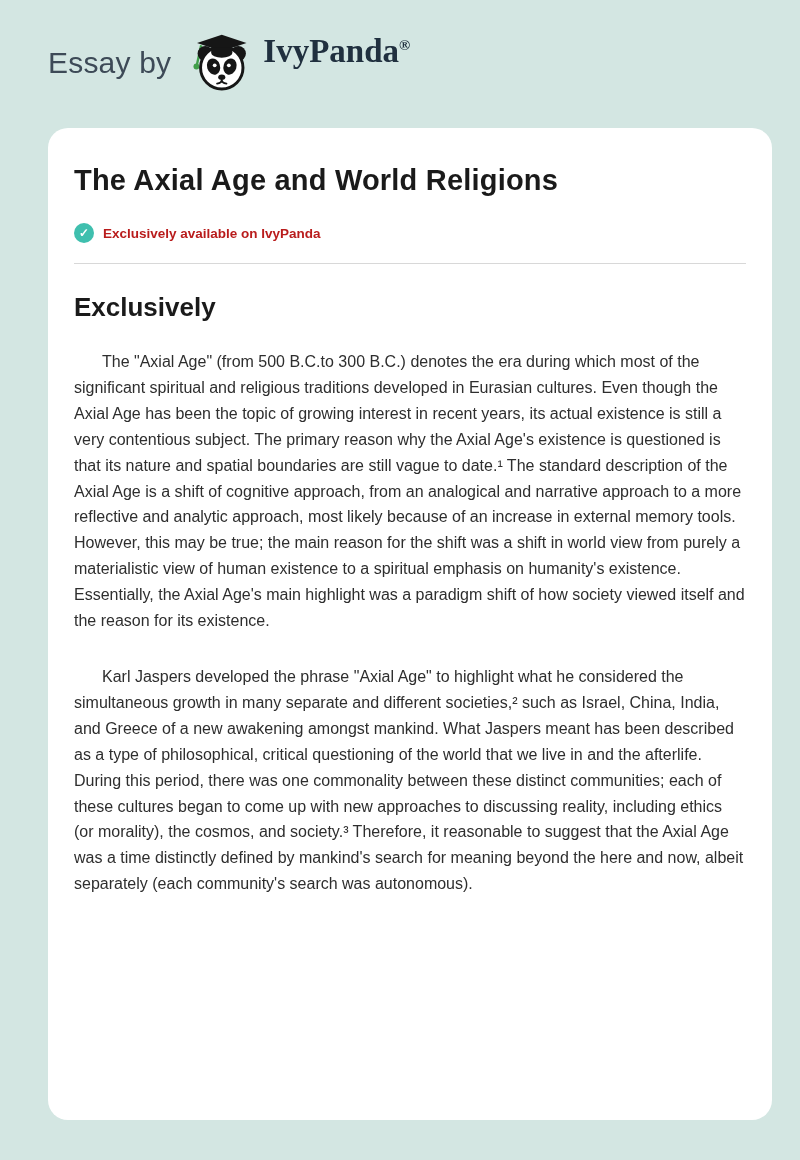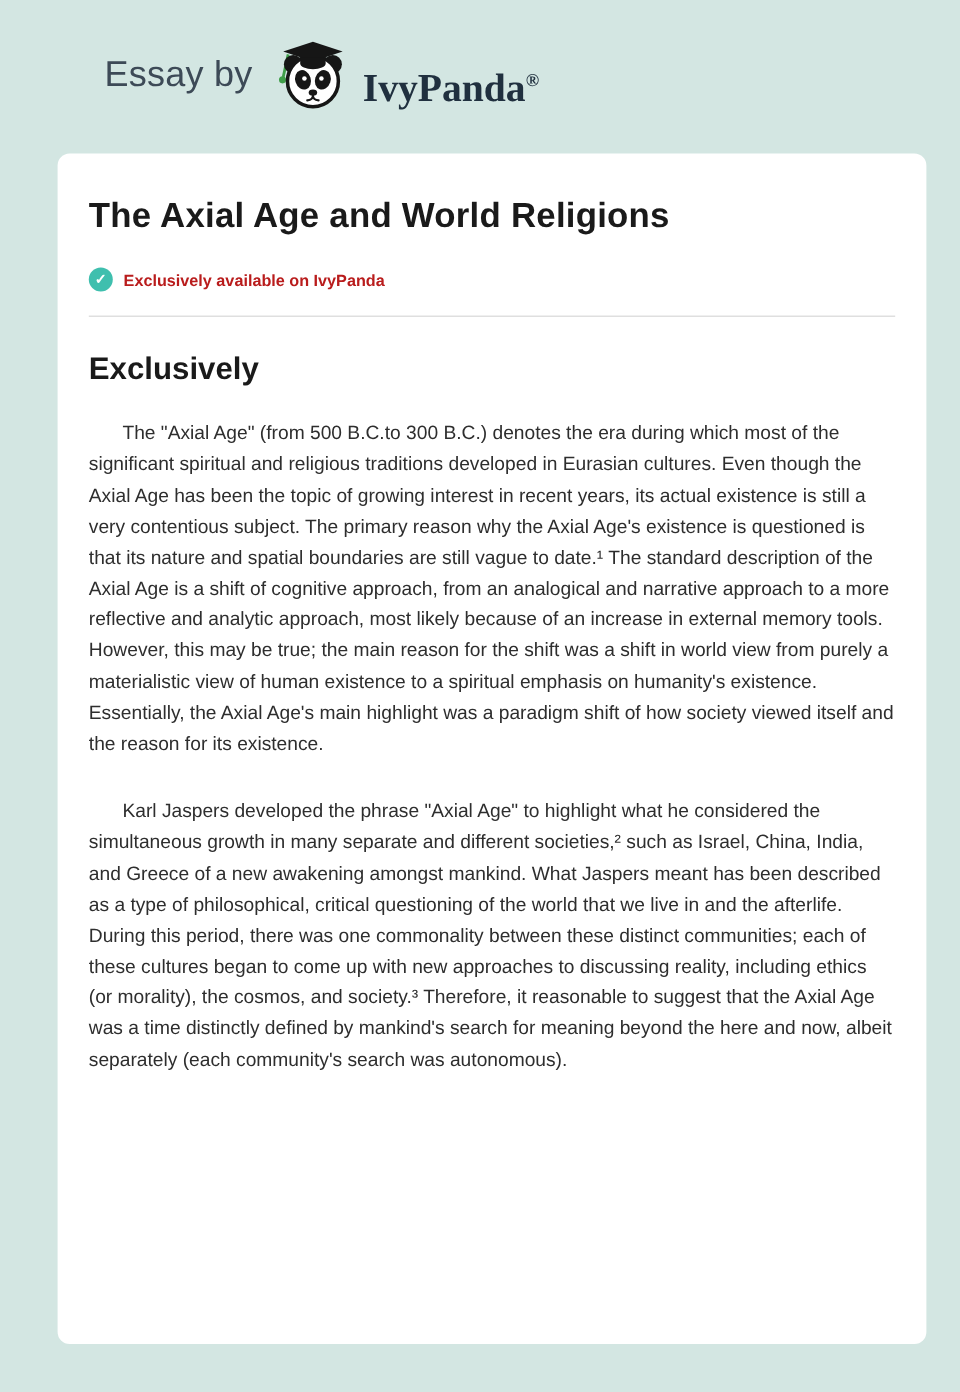--- a/index.html
+++ b/index.html
@@ -11,48 +11,47 @@
     font-family: "Liberation Sans", sans-serif;
   }
 
   
   .site-header {
     display: flex;
     align-items: center;
     padding: 21px 48px 0 48px;
     gap: 16px;
     height: 104px;
-    margin-left: 39px;
   }
   .essay-by {
     font-size: 30px;
     color: #3d4a57;
     letter-spacing: 0.2px;
   }
   .logo {
     display: flex;
-    align-items: flex-end;
+    align-items: flex-start;
     gap: 10px;
   }
   .brand {
     font-family: "Liberation Serif", serif;
     font-weight: bold;
     font-size: 33px;
     color: #20303f;
   }
   .reg {
     font-size: 15px;
     vertical-align: super;
   }
 
   
   .card {
     background: #ffffff;
     margin: 24px 28px 40px 48px;
-    border-radius: 10px;
+    border-radius: 20px;
     padding: 36px 26px 40px 26px;
     min-height: 992px;
   }
   .title {
     font-size: 29px;
     font-weight: bold;
     color: #1a1a1a;
     margin: 0 0 26px 0;
     letter-spacing: 0.2px;
   }

